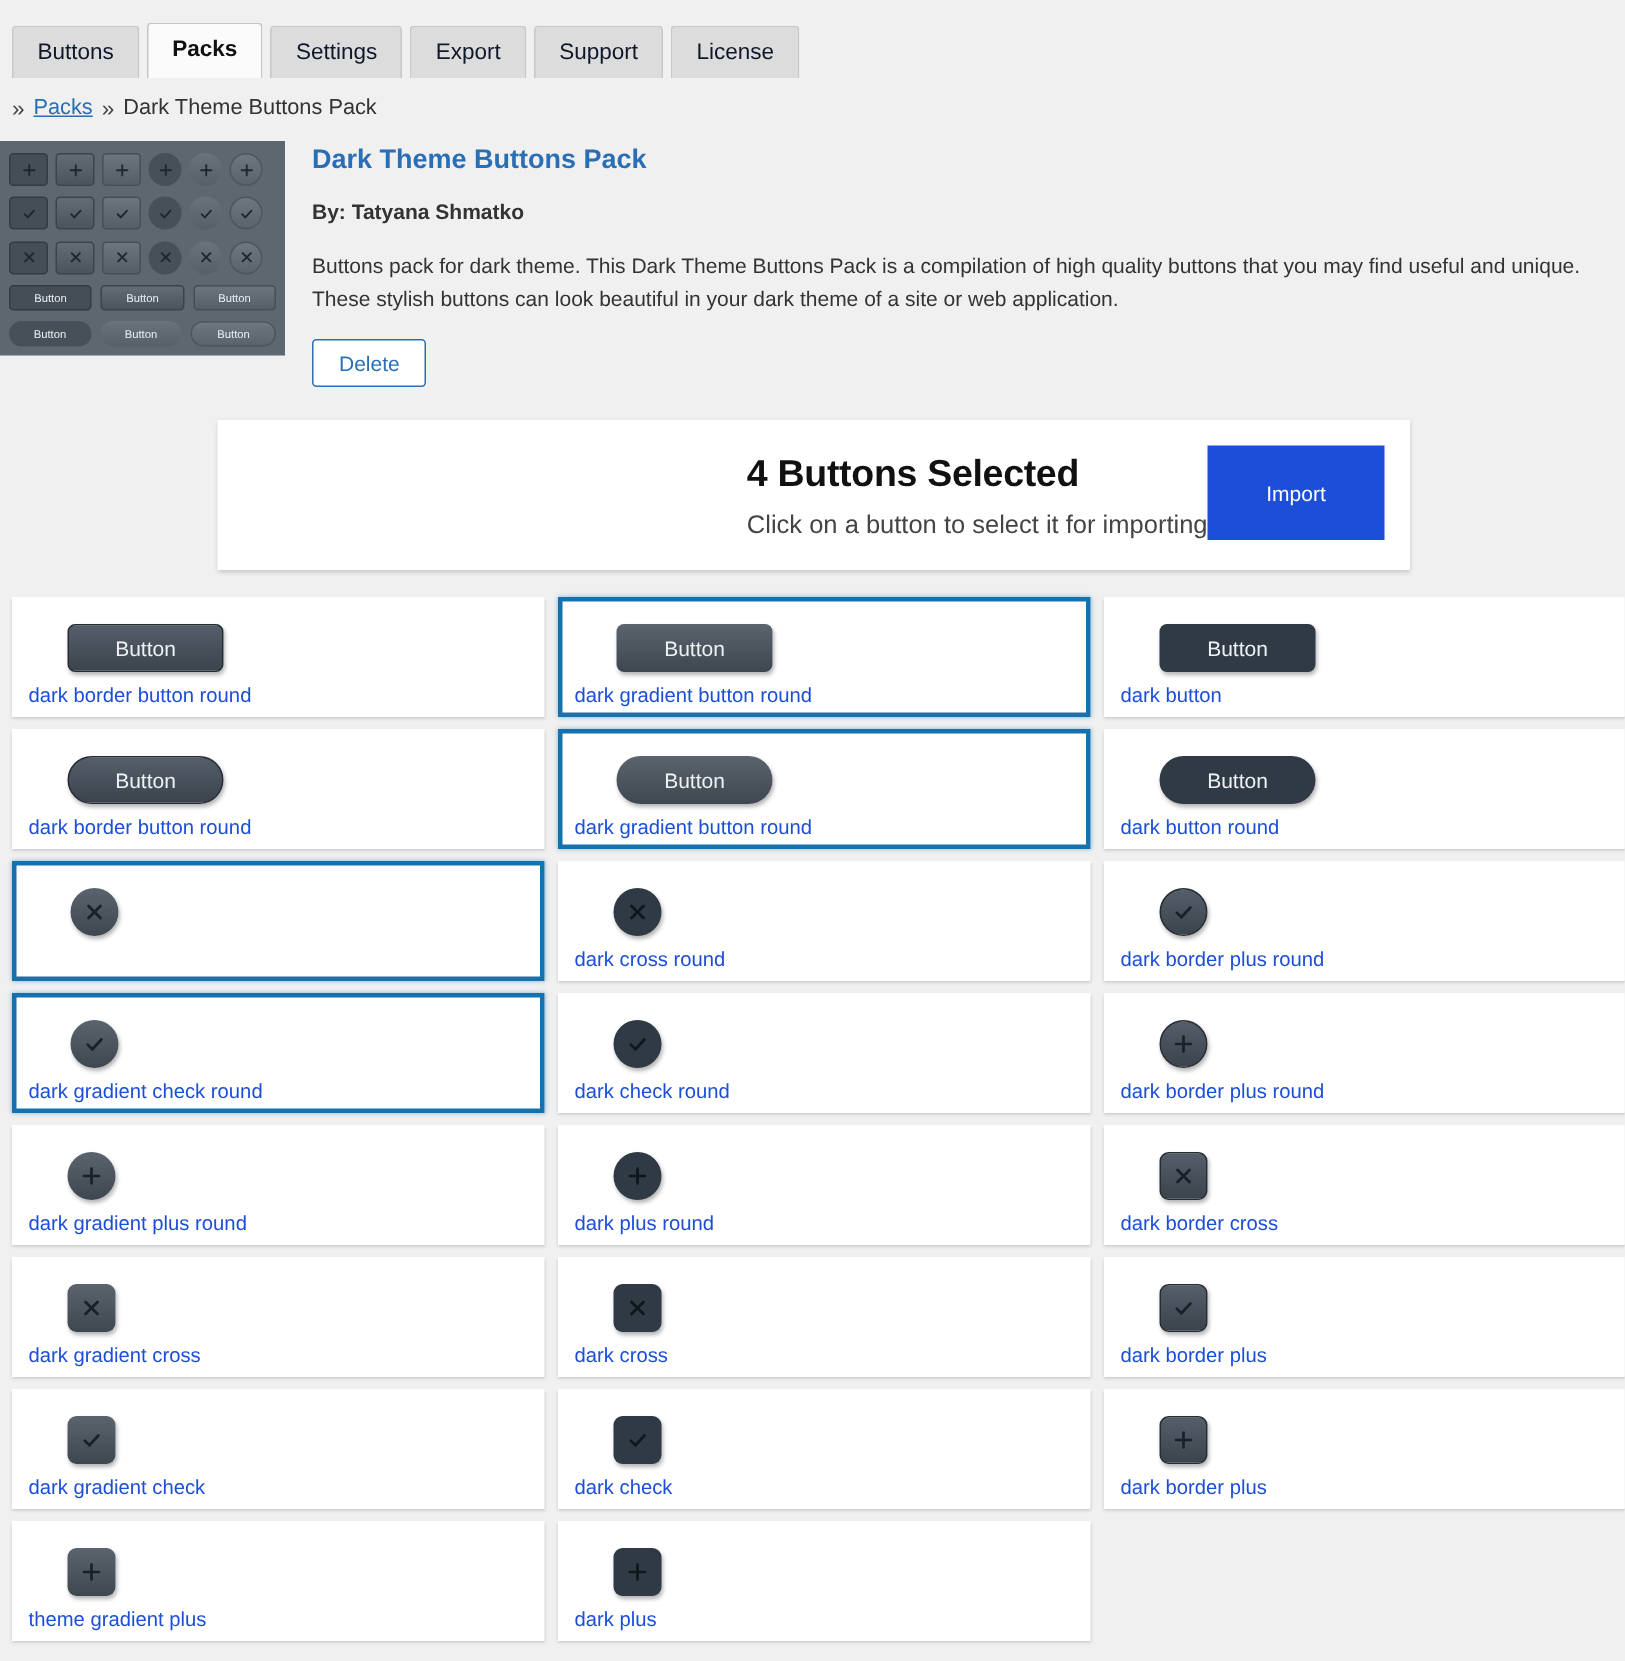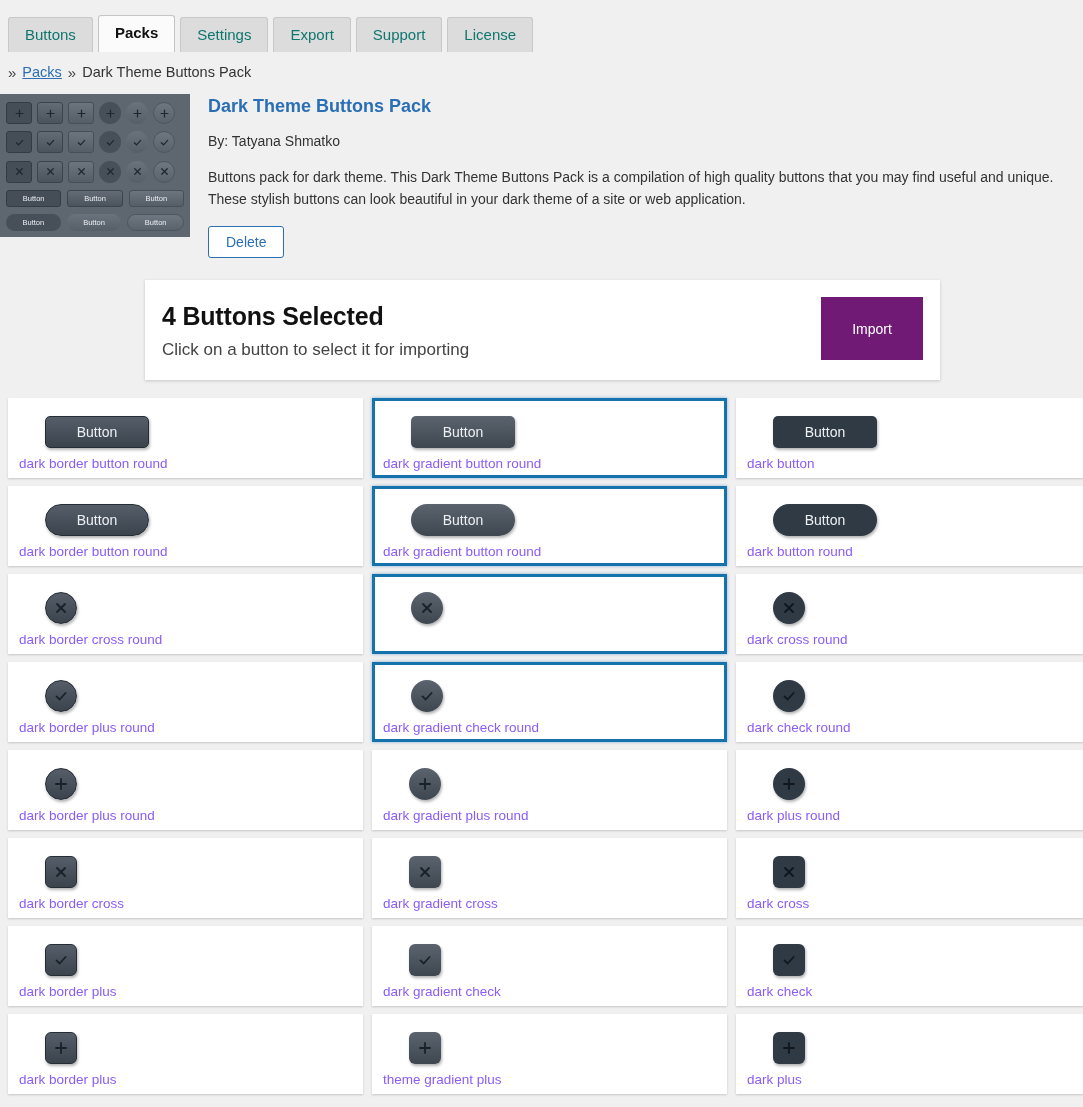--- a/index.html
+++ b/index.html
@@ -16,21 +16,21 @@
     display: flex;
     align-items: flex-end;
     gap: 5px;
     padding: 14px 0 0 8px;
     height: 52px;
   }
   .tab {
     background: #dcdcdc;
     border: 1px solid #c8c8c8;
     border-bottom: none;
-    color: #0f766e;
+    color: #0f172a;
     font-size: 15px;
     padding: 9px 16px 9px 16px;
     line-height: 1.1;
     border-radius: 3px 3px 0 0;
     cursor: pointer;
     white-space: nowrap;
   }
   .tab.active {
     background: #fbfbfb;
     border-color: #c4c4c4;
@@ -98,21 +98,21 @@
 
   .pack-meta { flex: 1; min-width: 0; padding-top: 2px; }
   .pack-title {
     color: #2a6fb5;
     font-size: 18px;
     font-weight: bold;
     margin: 0 0 16px 0;
   }
   .pack-author {
     font-size: 14px;
-    font-weight: normal;
+    font-weight: bold;
     color: #333;
     margin-bottom: 18px;
   }
   .pack-desc {
     font-size: 14px;
     color: #333;
     line-height: 1.55;
     margin-bottom: 16px;
     max-width: 880px;
   }
@@ -128,37 +128,37 @@
   }
 
   
   .sel-wrap { padding: 22px 0 0 145px; }
   .sel-panel {
     width: 795px;
     background: #fff;
     box-shadow: 0 1px 3px rgba(0,0,0,.18);
     display: flex;
     align-items: stretch;
-    justify-content: space-between;
+    justify-content: flex-end;
     padding: 17px 17px 20px 17px;
   }
   .sel-left { padding-left: 0; }
   .sel-count {
     font-size: 25px;
     font-weight: bold;
     color: #111;
     margin: 5px 0 9px 0;
     letter-spacing: -0.2px;
   }
   .sel-hint { font-size: 17px; color: #444; }
   .btn-import {
-    background: #701a75;
+    background: #1d4ed8;
     color: #fff;
     border: none;
-    width: 102px;
+    width: 118px;
     font-size: 14px;
     display: flex;
     align-items: center;
     justify-content: center;
     cursor: pointer;
     align-self: stretch;
   }
 
   
   .grid {
@@ -186,21 +186,21 @@
   }
   .card-preview {
     height: 46px;
     display: flex;
     align-items: center;
     padding-left: 26px;
   }
   .card.selected .card-preview { padding-left: 28px; }
   .card-label {
     font-size: 13.5px;
-    color: #8b5cf6;
+    color: #1d4ed8;
     padding-left: 0px;
   }
 
   
   .db {
     display: inline-flex;
     align-items: center;
     justify-content: center;
     color: #eef1f4;
     font-size: 14px;
@@ -413,108 +413,97 @@
         <div class="db wide f-gradient sh-pill">Button</div>
       </div>
       <div class="card-label">dark gradient button round</div>
     </div>
     <div class="card">
       <div class="card-preview">
         <div class="db wide f-flat sh-pill">Button</div>
       </div>
       <div class="card-label">dark button round</div>
     </div>
+    <div class="card selected">
+      <div class="card-preview">
+        <div class="db icn f-gradient sh-circ">
+          <svg width="16" height="16" viewBox="0 0 16 16">
+            <line x1="4" y1="4" x2="12" y2="12" stroke="currentColor" stroke-width="1.8" stroke-linecap="round" fill="none"></line>
+            <line x1="12" y1="4" x2="4" y2="12" stroke="currentColor" stroke-width="1.8" stroke-linecap="round" fill="none"></line>
+          </svg>
+        </div>
+      </div>
+    </div>
+    <div class="card">
+      <div class="card-preview">
+        <div class="db icn f-flat sh-circ">
+          <svg width="16" height="16" viewBox="0 0 16 16">
+            <line x1="4" y1="4" x2="12" y2="12" stroke="currentColor" stroke-width="1.8" stroke-linecap="round" fill="none"></line>
+            <line x1="12" y1="4" x2="4" y2="12" stroke="currentColor" stroke-width="1.8" stroke-linecap="round" fill="none"></line>
+          </svg>
+        </div>
+      </div>
+      <div class="card-label">dark cross round</div>
+    </div>
     <div class="card">
       <div class="card-preview">
         <div class="db icn f-border sh-circ">
           <svg width="16" height="16" viewBox="0 0 16 16">
-            <line x1="4" y1="4" x2="12" y2="12" stroke="currentColor" stroke-width="1.8" stroke-linecap="round" fill="none"></line>
-            <line x1="12" y1="4" x2="4" y2="12" stroke="currentColor" stroke-width="1.8" stroke-linecap="round" fill="none"></line>
-          </svg>
-        </div>
-      </div>
-      <div class="card-label">dark border cross round</div>
+            <path d="M3.5 8.4 L6.6 11.5 L12.6 5" stroke="currentColor" stroke-width="1.8" stroke-linecap="round" fill="none"></path>
+          </svg>
+        </div>
+      </div>
+      <div class="card-label">dark border plus round</div>
     </div>
     <div class="card selected">
       <div class="card-preview">
         <div class="db icn f-gradient sh-circ">
           <svg width="16" height="16" viewBox="0 0 16 16">
-            <line x1="4" y1="4" x2="12" y2="12" stroke="currentColor" stroke-width="1.8" stroke-linecap="round" fill="none"></line>
-            <line x1="12" y1="4" x2="4" y2="12" stroke="currentColor" stroke-width="1.8" stroke-linecap="round" fill="none"></line>
-          </svg>
-        </div>
-      </div>
+            <path d="M3.5 8.4 L6.6 11.5 L12.6 5" stroke="currentColor" stroke-width="1.8" stroke-linecap="round" fill="none"></path>
+          </svg>
+        </div>
+      </div>
+      <div class="card-label">dark gradient check round</div>
     </div>
     <div class="card">
       <div class="card-preview">
         <div class="db icn f-flat sh-circ">
           <svg width="16" height="16" viewBox="0 0 16 16">
-            <line x1="4" y1="4" x2="12" y2="12" stroke="currentColor" stroke-width="1.8" stroke-linecap="round" fill="none"></line>
-            <line x1="12" y1="4" x2="4" y2="12" stroke="currentColor" stroke-width="1.8" stroke-linecap="round" fill="none"></line>
-          </svg>
-        </div>
-      </div>
-      <div class="card-label">dark cross round</div>
+            <path d="M3.5 8.4 L6.6 11.5 L12.6 5" stroke="currentColor" stroke-width="1.8" stroke-linecap="round" fill="none"></path>
+          </svg>
+        </div>
+      </div>
+      <div class="card-label">dark check round</div>
     </div>
     <div class="card">
       <div class="card-preview">
         <div class="db icn f-border sh-circ">
           <svg width="16" height="16" viewBox="0 0 16 16">
-            <path d="M3.5 8.4 L6.6 11.5 L12.6 5" stroke="currentColor" stroke-width="1.8" stroke-linecap="round" fill="none"></path>
+            <line x1="8" y1="3" x2="8" y2="13" stroke="currentColor" stroke-width="1.8" stroke-linecap="round" fill="none"></line>
+            <line x1="3" y1="8" x2="13" y2="8" stroke="currentColor" stroke-width="1.8" stroke-linecap="round" fill="none"></line>
           </svg>
         </div>
       </div>
       <div class="card-label">dark border plus round</div>
     </div>
-    <div class="card selected">
+    <div class="card">
       <div class="card-preview">
         <div class="db icn f-gradient sh-circ">
           <svg width="16" height="16" viewBox="0 0 16 16">
-            <path d="M3.5 8.4 L6.6 11.5 L12.6 5" stroke="currentColor" stroke-width="1.8" stroke-linecap="round" fill="none"></path>
-          </svg>
-        </div>
-      </div>
-      <div class="card-label">dark gradient check round</div>
+            <line x1="8" y1="3" x2="8" y2="13" stroke="currentColor" stroke-width="1.8" stroke-linecap="round" fill="none"></line>
+            <line x1="3" y1="8" x2="13" y2="8" stroke="currentColor" stroke-width="1.8" stroke-linecap="round" fill="none"></line>
+          </svg>
+        </div>
+      </div>
+      <div class="card-label">dark gradient plus round</div>
     </div>
     <div class="card">
       <div class="card-preview">
         <div class="db icn f-flat sh-circ">
           <svg width="16" height="16" viewBox="0 0 16 16">
-            <path d="M3.5 8.4 L6.6 11.5 L12.6 5" stroke="currentColor" stroke-width="1.8" stroke-linecap="round" fill="none"></path>
-          </svg>
-        </div>
-      </div>
-      <div class="card-label">dark check round</div>
-    </div>
-    <div class="card">
-      <div class="card-preview">
-        <div class="db icn f-border sh-circ">
-          <svg width="16" height="16" viewBox="0 0 16 16">
-            <line x1="8" y1="3" x2="8" y2="13" stroke="currentColor" stroke-width="1.8" stroke-linecap="round" fill="none"></line>
-            <line x1="3" y1="8" x2="13" y2="8" stroke="currentColor" stroke-width="1.8" stroke-linecap="round" fill="none"></line>
-          </svg>
-        </div>
-      </div>
-      <div class="card-label">dark border plus round</div>
-    </div>
-    <div class="card">
-      <div class="card-preview">
-        <div class="db icn f-gradient sh-circ">
-          <svg width="16" height="16" viewBox="0 0 16 16">
-            <line x1="8" y1="3" x2="8" y2="13" stroke="currentColor" stroke-width="1.8" stroke-linecap="round" fill="none"></line>
-            <line x1="3" y1="8" x2="13" y2="8" stroke="currentColor" stroke-width="1.8" stroke-linecap="round" fill="none"></line>
-          </svg>
-        </div>
-      </div>
-      <div class="card-label">dark gradient plus round</div>
-    </div>
-    <div class="card">
-      <div class="card-preview">
-        <div class="db icn f-flat sh-circ">
-          <svg width="16" height="16" viewBox="0 0 16 16">
             <line x1="8" y1="3" x2="8" y2="13" stroke="currentColor" stroke-width="1.8" stroke-linecap="round" fill="none"></line>
             <line x1="3" y1="8" x2="13" y2="8" stroke="currentColor" stroke-width="1.8" stroke-linecap="round" fill="none"></line>
           </svg>
         </div>
       </div>
       <div class="card-label">dark plus round</div>
     </div>
     <div class="card">
       <div class="card-preview">
         <div class="db icn f-border sh-isq">

